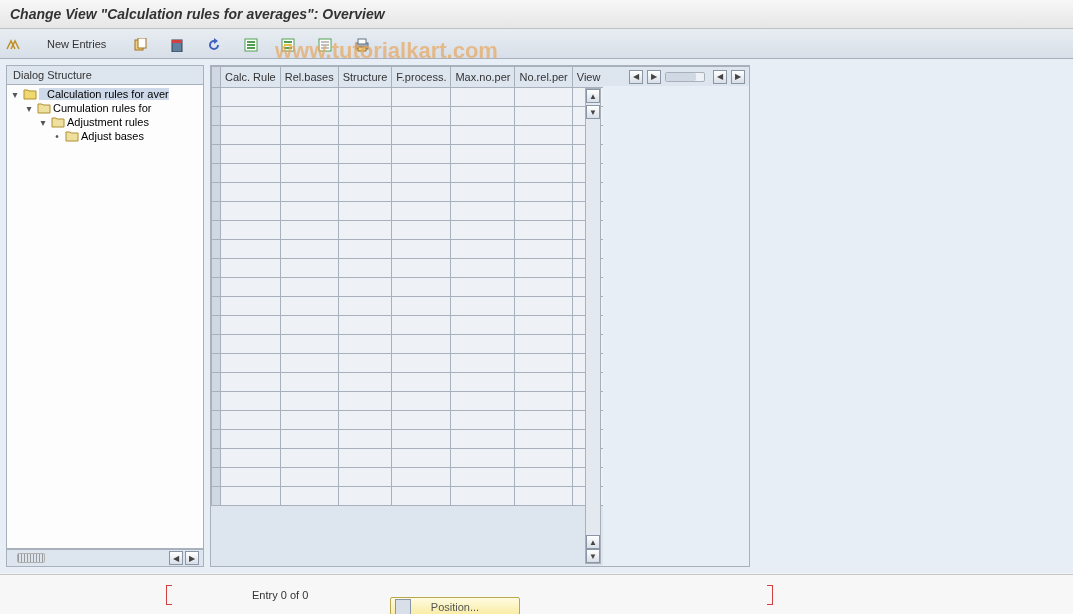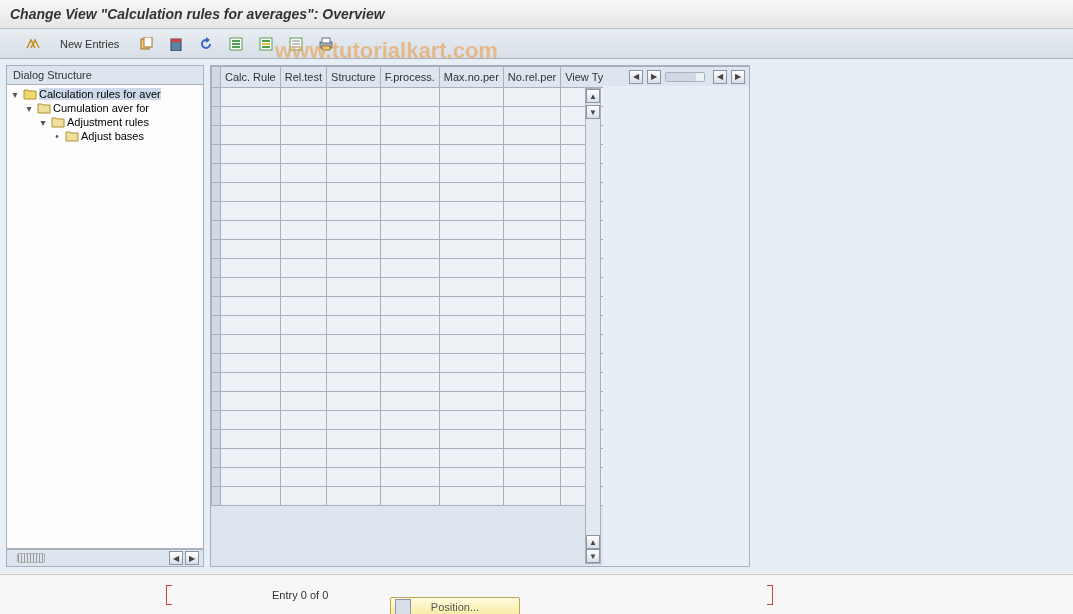--- a/index.html
+++ b/index.html
@@ -17,24 +17,24 @@
       border-bottom: 1px solid #c0c0c0;
       padding: 6px 10px;
       font-size: 14px;
       font-weight: bold;
       font-style: italic;
       color: #333;
     }
     .toolbar {
       background: linear-gradient(#e8edf2, #d8dfe8);
       border-bottom: 1px solid #a8b0bb;
-      padding: 4px 24px;
-      display: flex;
-      align-items: center;
-      gap: 12px;
+      padding: 4px 4px;
+      display: flex;
+      align-items: flex-end;
+      gap: 19px;
       height: 30px;
     }
     .toolbar-icon {
       width: 18px;
       height: 18px;
       display: inline-flex;
       align-items: center;
       justify-content: center;
       cursor: pointer;
     }
@@ -91,20 +91,21 @@
     .tree-item {
       display: flex;
       align-items: center;
       padding: 1px 2px;
       font-size: 11px;
       white-space: nowrap;
       cursor: pointer;
     }
     .tree-item.selected span:last-child {
       background: #cdd9e8;
+      padding-left: 8px;
     }
     .tree-expander {
       width: 12px;
       display: inline-block;
       text-align: center;
       color: #555;
       font-size: 10px;
     }
     .tree-folder-icon {
       width: 14px;
@@ -263,21 +264,21 @@
       border: 1px solid #8a96a5;
     }
     .bracket {
       width: 6px;
       height: 20px;
       border: 1px solid #d04040;
     }
     .bracket.left { border-right: none; margin-left: -4px;}
     .bracket.right { border-left: none; margin-left: auto; margin-right: 280px;}
     .entry-text {
-      margin-left: 80px;
+      margin-left: 60px;
       font-size: 11px;
       color: #333;
     }
   </style>
 </head>
 <body>
 
 <div class="title-bar">Change View "Calculation rules for averages": Overview</div>
 
 <div class="toolbar">
@@ -350,21 +351,21 @@
           <span class="tree-folder-icon"><svg width="14" height="12">
               <path d="M1 2 L5 2 L6 3 L13 3 L13 11 L1 11 Z" fill="#f0d870" stroke="#b09030"></path>
             </svg></span>
           <span>Calculation rules for aver</span>
         </div>
         <div class="tree-item" style="padding-left: 16px;">
           <span class="tree-expander">▾</span>
           <span class="tree-folder-icon"><svg width="14" height="12">
               <path d="M1 2 L5 2 L6 3 L13 3 L13 11 L1 11 Z" fill="#f0e0a0" stroke="#b09030"></path>
             </svg></span>
-          <span>Cumulation aver for</span>
+          <span>Cumulation rules for</span>
         </div>
         <div class="tree-item" style="padding-left: 30px;">
           <span class="tree-expander">▾</span>
           <span class="tree-folder-icon"><svg width="14" height="12">
               <path d="M1 2 L5 2 L6 3 L13 3 L13 11 L1 11 Z" fill="#f0e0a0" stroke="#b09030"></path>
             </svg></span>
           <span>Adjustment rules</span>
         </div>
         <div class="tree-item" style="padding-left: 44px;">
           <span class="tree-expander">•</span>
@@ -381,21 +382,21 @@
     </div>
   </div>
 
   <div class="table-panel">
     <div class="table-wrap">
       <table class="table-grid" id="data-table">
           <thead>
             <tr>
               <th class="corner"></th>
               <th>Calc. Rule</th>
-              <th>Rel.test</th>
+              <th>Rel.bases</th>
               <th>Structure</th>
               <th>F.process.</th>
               <th>Max.no.per</th>
               <th>No.rel.per</th>
               <th>View Ty...</th>
               <th class="config"><svg width="12" height="12">
                   <rect x="1" y="1" width="4" height="10" fill="#f0c040" stroke="#a07020"></rect>
                   <rect x="7" y="1" width="4" height="10" fill="#5090d0" stroke="#305070"></rect>
                 </svg></th>
             </tr>

